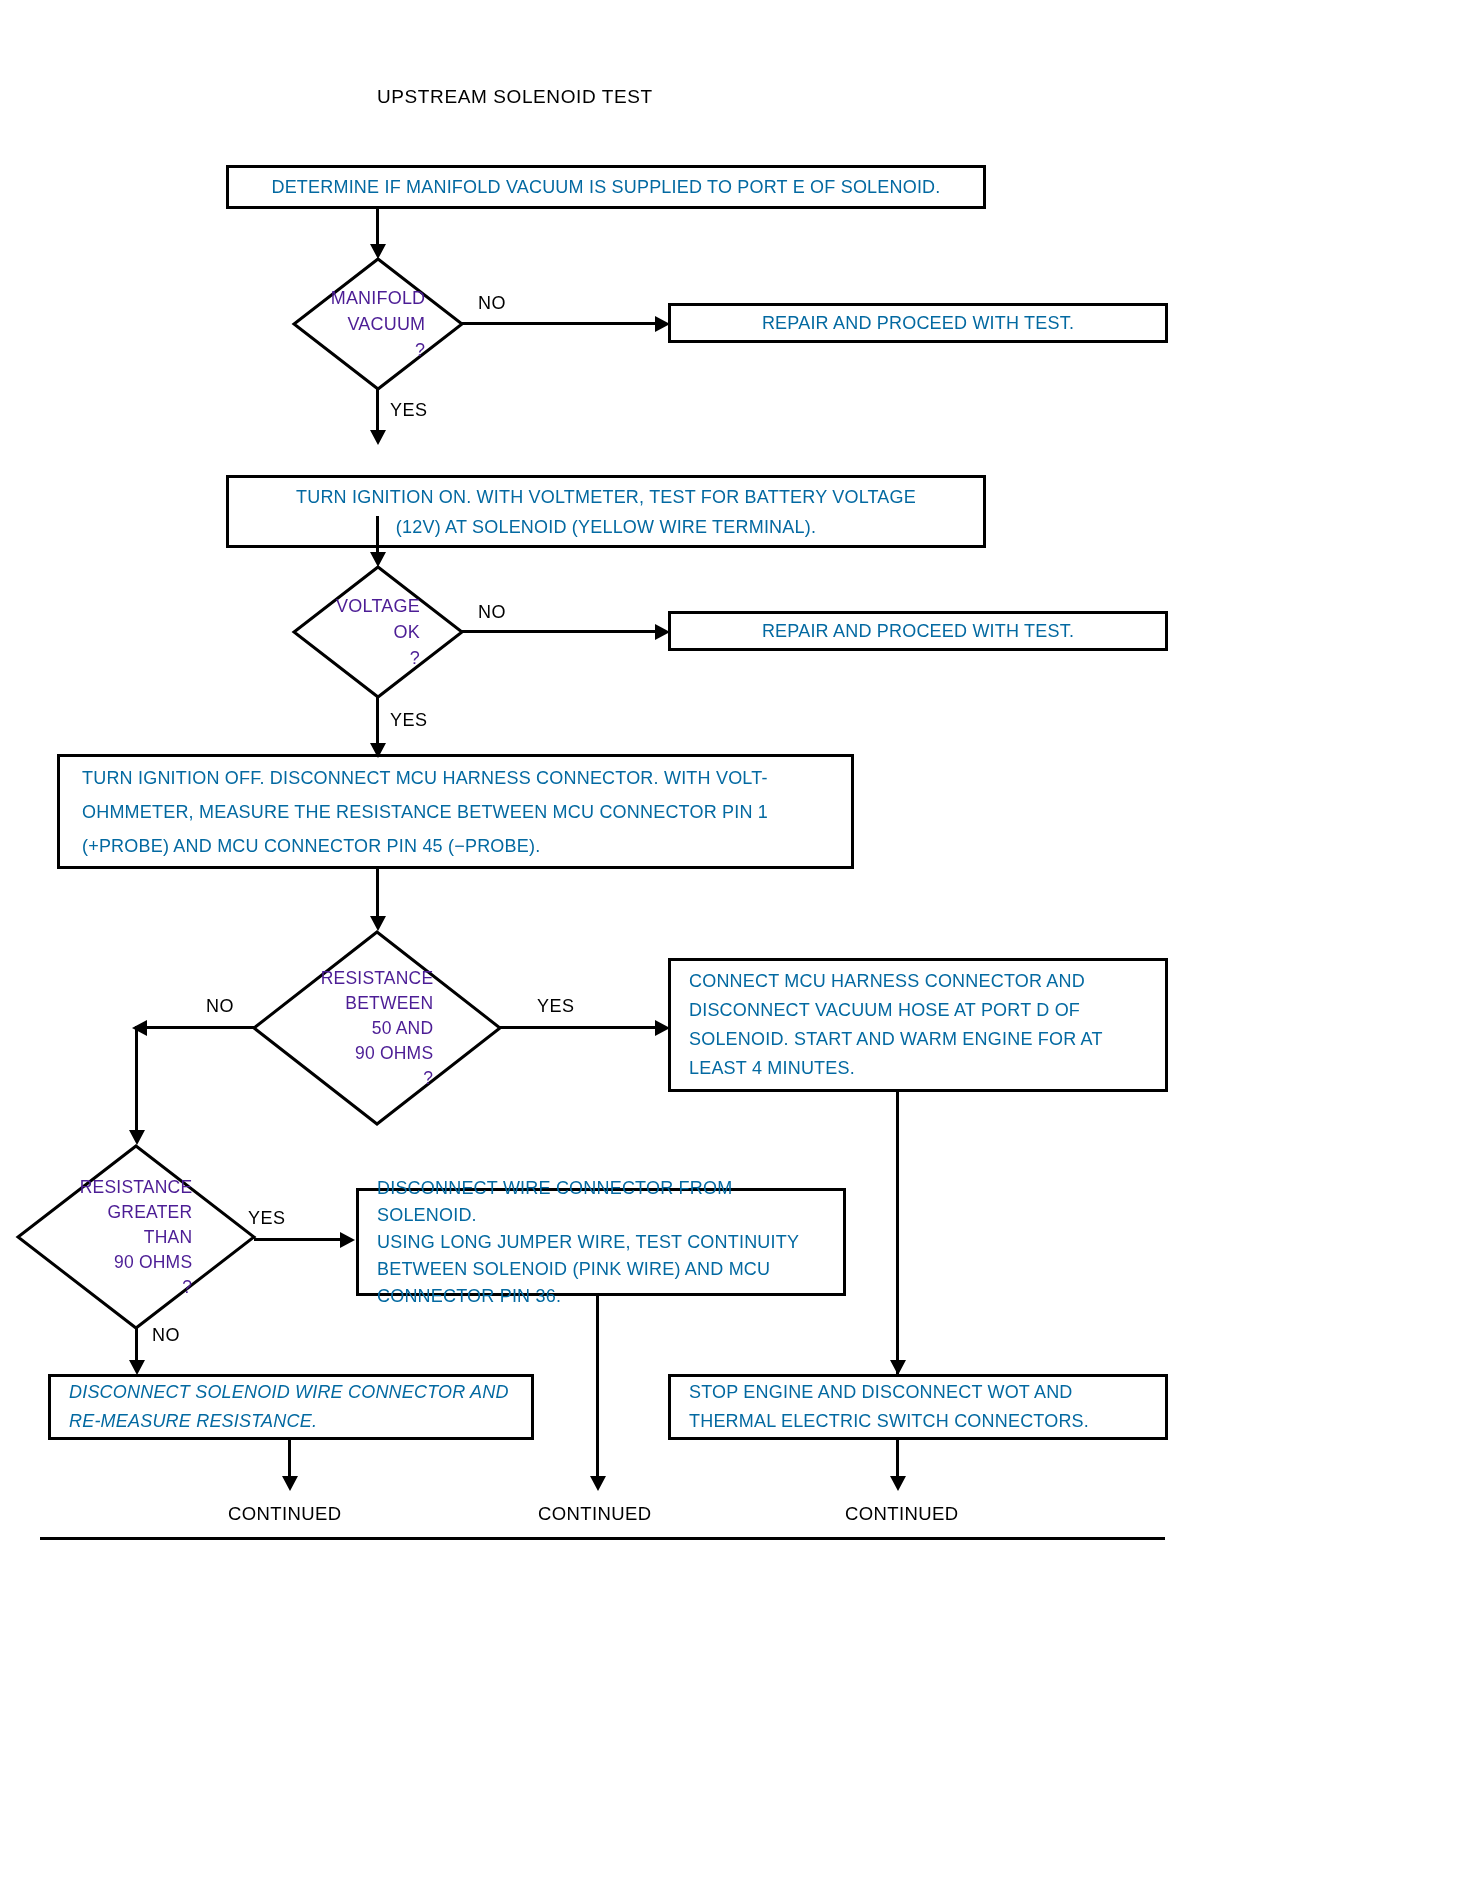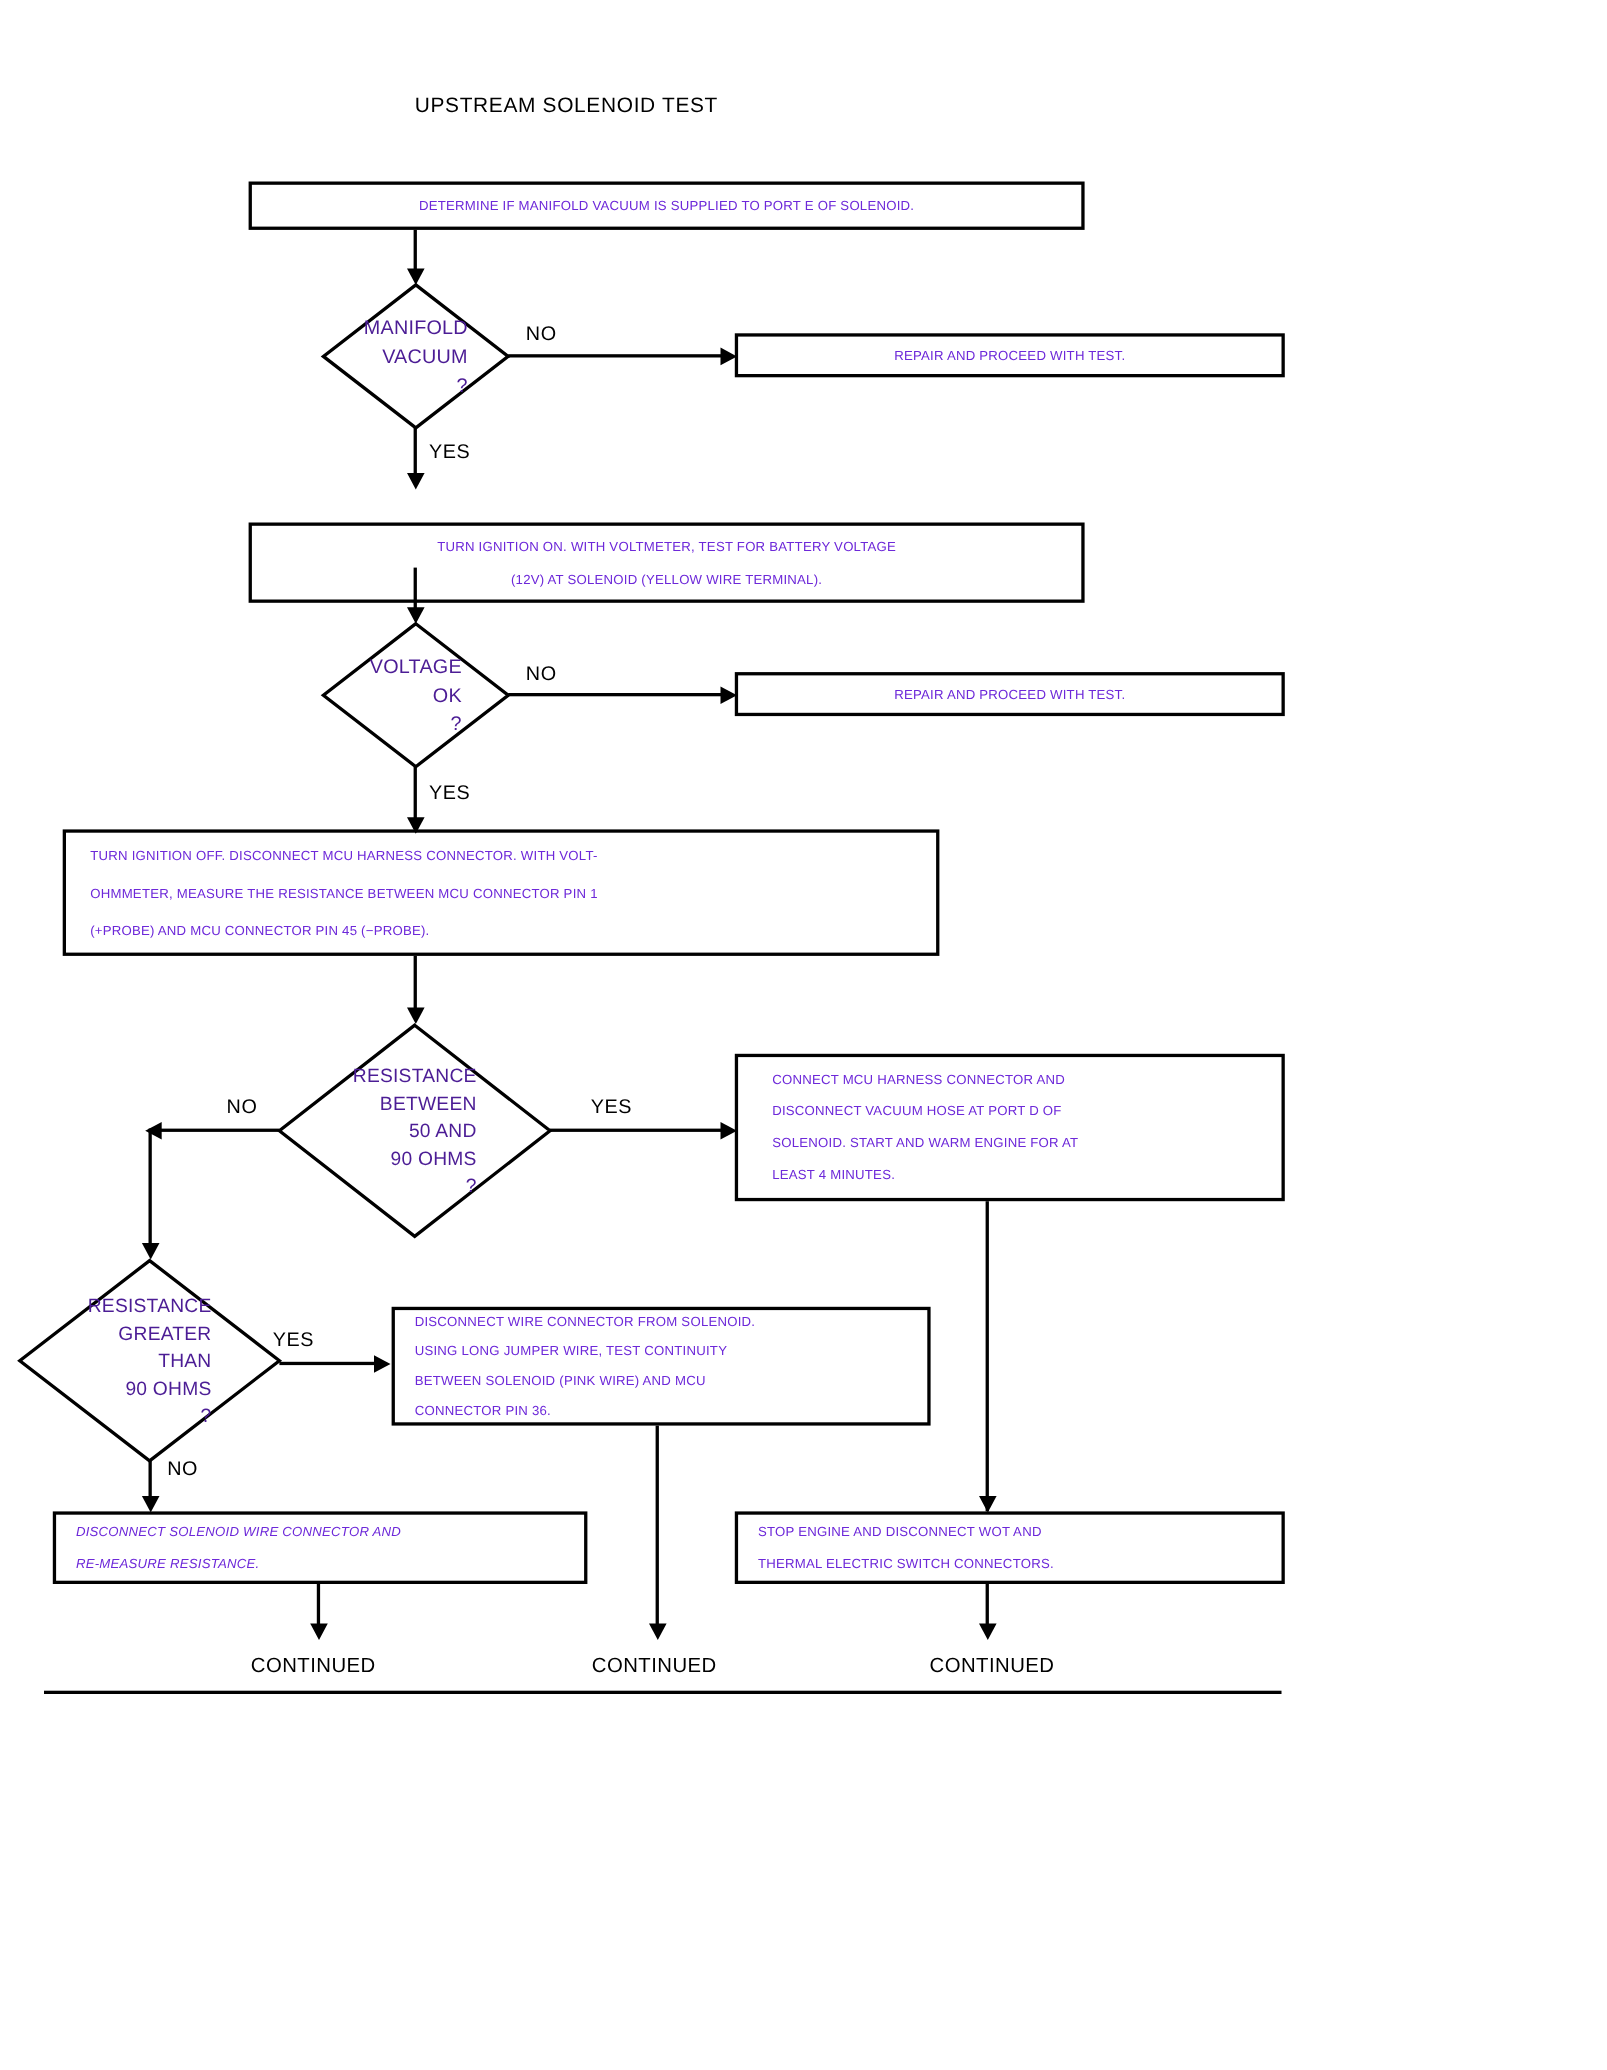--- a/index.html
+++ b/index.html
@@ -43,24 +43,24 @@
     letter-spacing: 0.2px;
   }
 
   
   .pbox {
     border: 3px solid #000;
     box-sizing: border-box;
     display: flex;
     flex-direction: column;
     justify-content: center;
-    font-size: 12px;
+    font-size: 18px;
     line-height: 30px;
     letter-spacing: 0.2px;
-    color: #6d28d9;
+    color: #0369a1;
   }
   .pbox.center { align-items: center; text-align: center; }
   .pbox.left { align-items: flex-start; text-align: left; padding-left: 22px; padding-right: 12px; }
 
   
   .diamond-wrap {
     box-sizing: border-box;
   }
   .diamond-wrap svg {
     position: absolute;
@@ -199,21 +199,21 @@
 BETWEEN
 50 AND
 90 OHMS
 ?</div>
   </div>
 
   <div class="abs hline" style="left:500px; top:1026px; width:159px;"></div>
   <div class="abs arrow-right" style="left:655px; top:1020px;"></div>
   <div class="abs txt branch" style="left:537px; top:996px;">YES</div>
 
-  <div class="abs pbox left txt" style="left:668px; top:958px; width:500px; height:134px; line-height:29px; padding-left:31px;">CONNECT MCU HARNESS CONNECTOR AND
+  <div class="abs pbox left txt" style="left:668px; top:958px; width:500px; height:134px; line-height:29px; padding-left:18px;">CONNECT MCU HARNESS CONNECTOR AND
 DISCONNECT VACUUM HOSE AT PORT D OF
 SOLENOID. START AND WARM ENGINE FOR AT
 LEAST 4 MINUTES.</div>
 
   <div class="abs hline" style="left:136px; top:1026px; width:118px;"></div>
   <div class="abs arrow-left" style="left:132px; top:1020px;"></div>
   <div class="abs txt branch" style="left:206px; top:996px;">NO</div>
 
   <div class="abs vline" style="left:135px; top:1026px; height:108px;"></div>
   <div class="abs arrow-down" style="left:129px; top:1130px;"></div>

